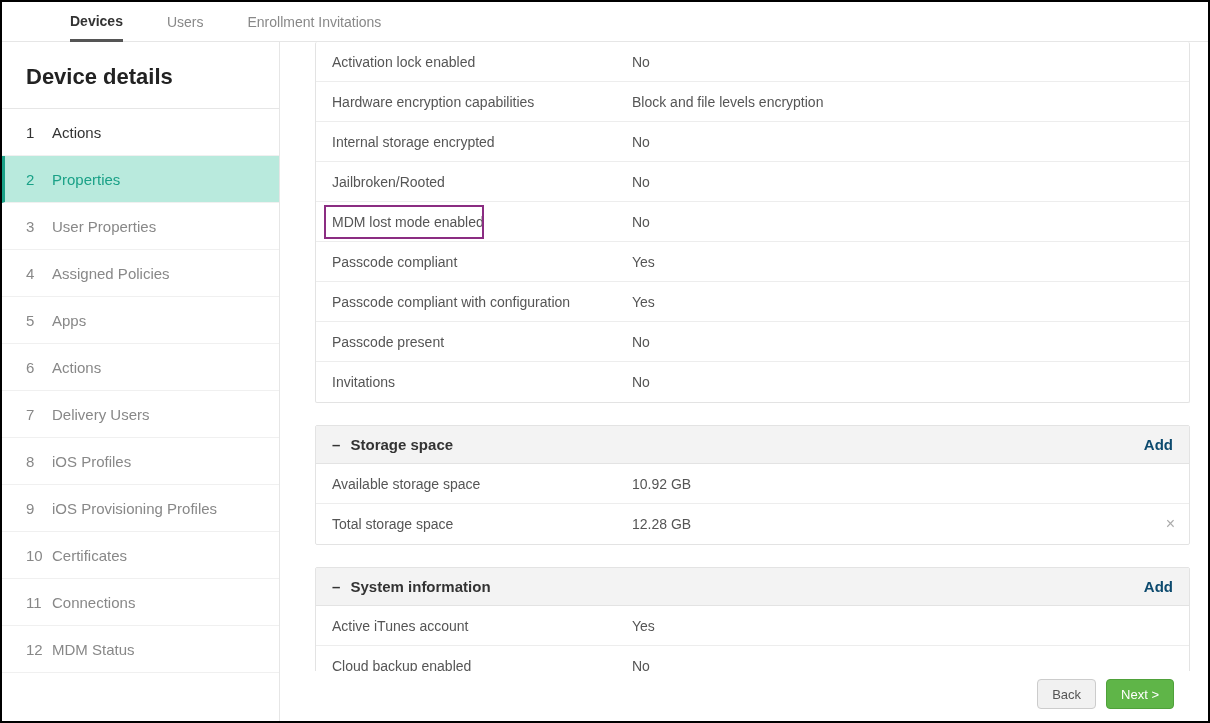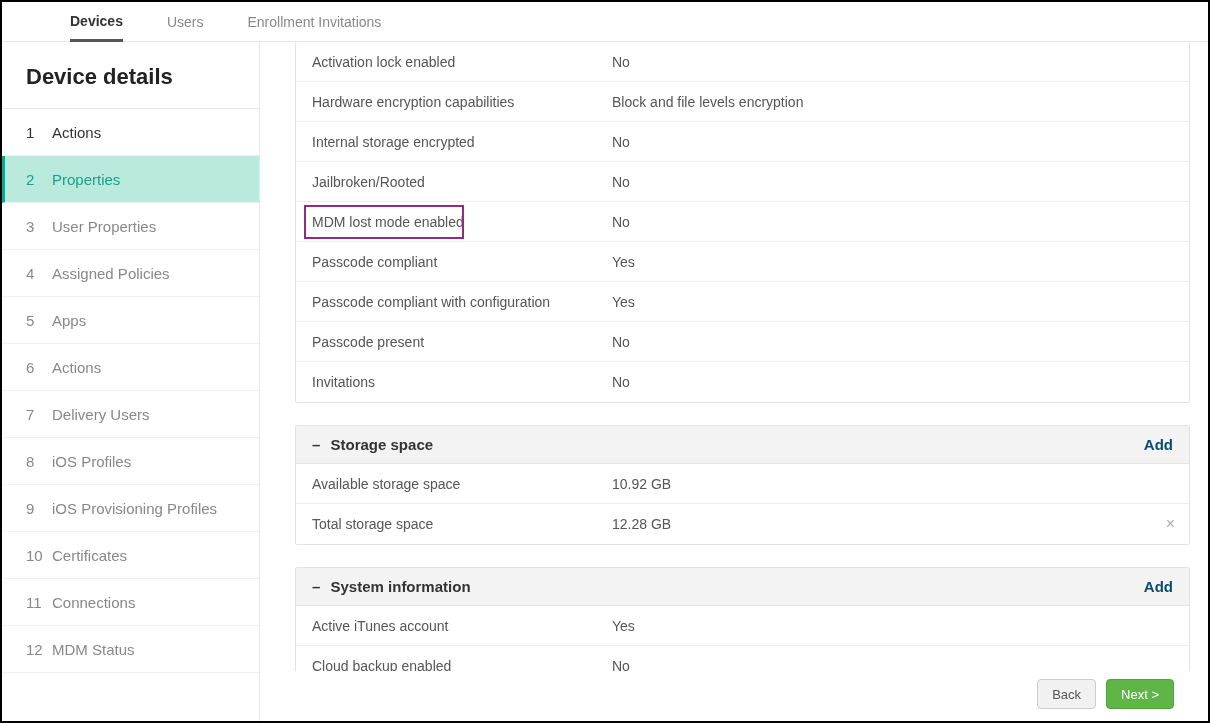--- a/index.html
+++ b/index.html
@@ -45,21 +45,21 @@
   }
 
   
   .layout {
     display: flex;
     height: calc(100% - 40px);
   }
 
   
   .sidebar {
-    width: 258px;
+    width: 278px;
     border-right: 1px solid #e6e6e6;
     flex-shrink: 0;
   }
   .sidebar-title {
     font-size: 22px;
     font-weight: 700;
     color: #222;
     padding: 22px 24px 18px 24px;
     border-bottom: 1px solid #e6e6e6;
   }

